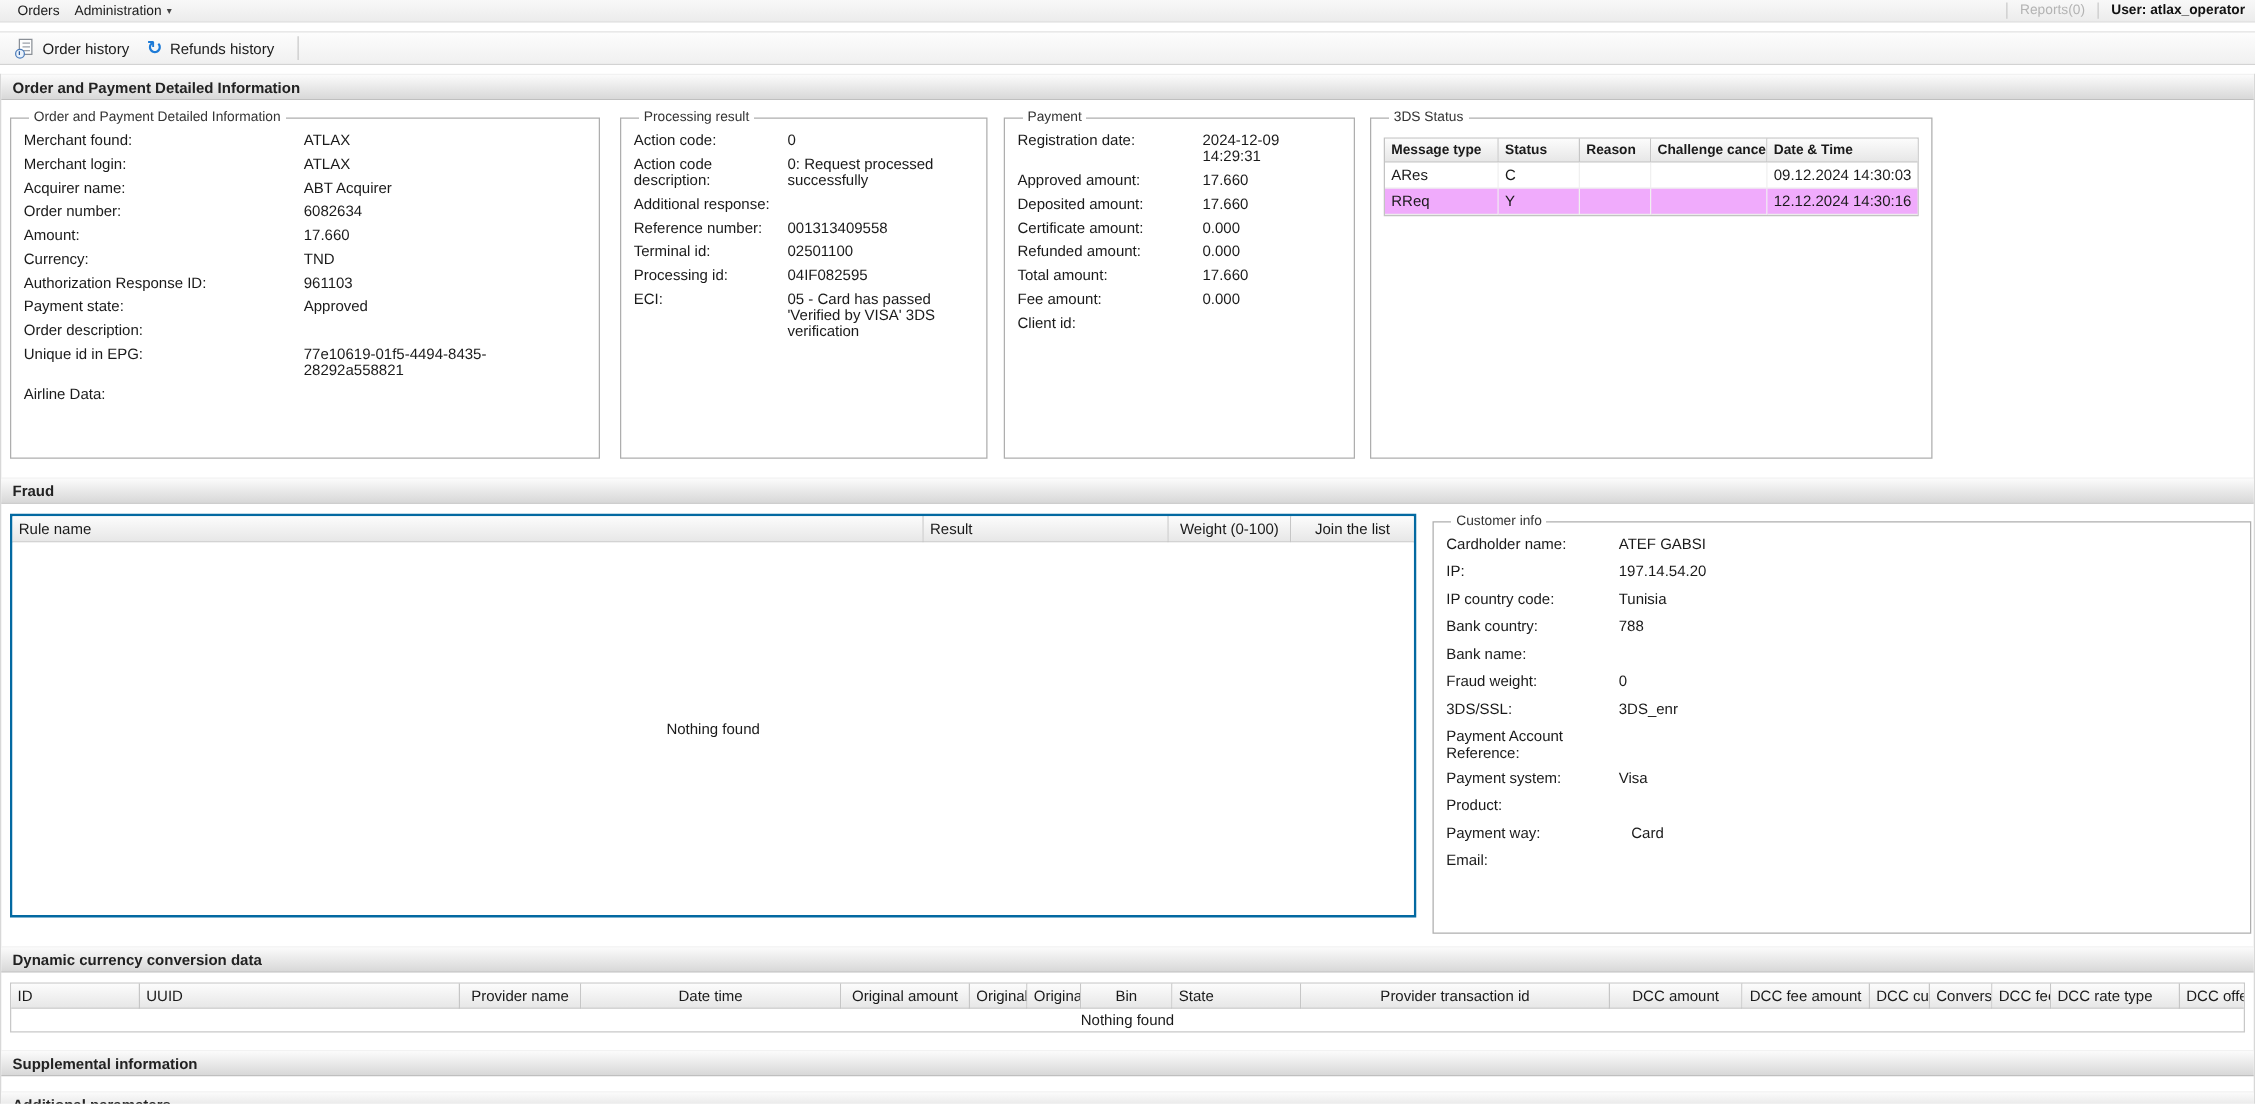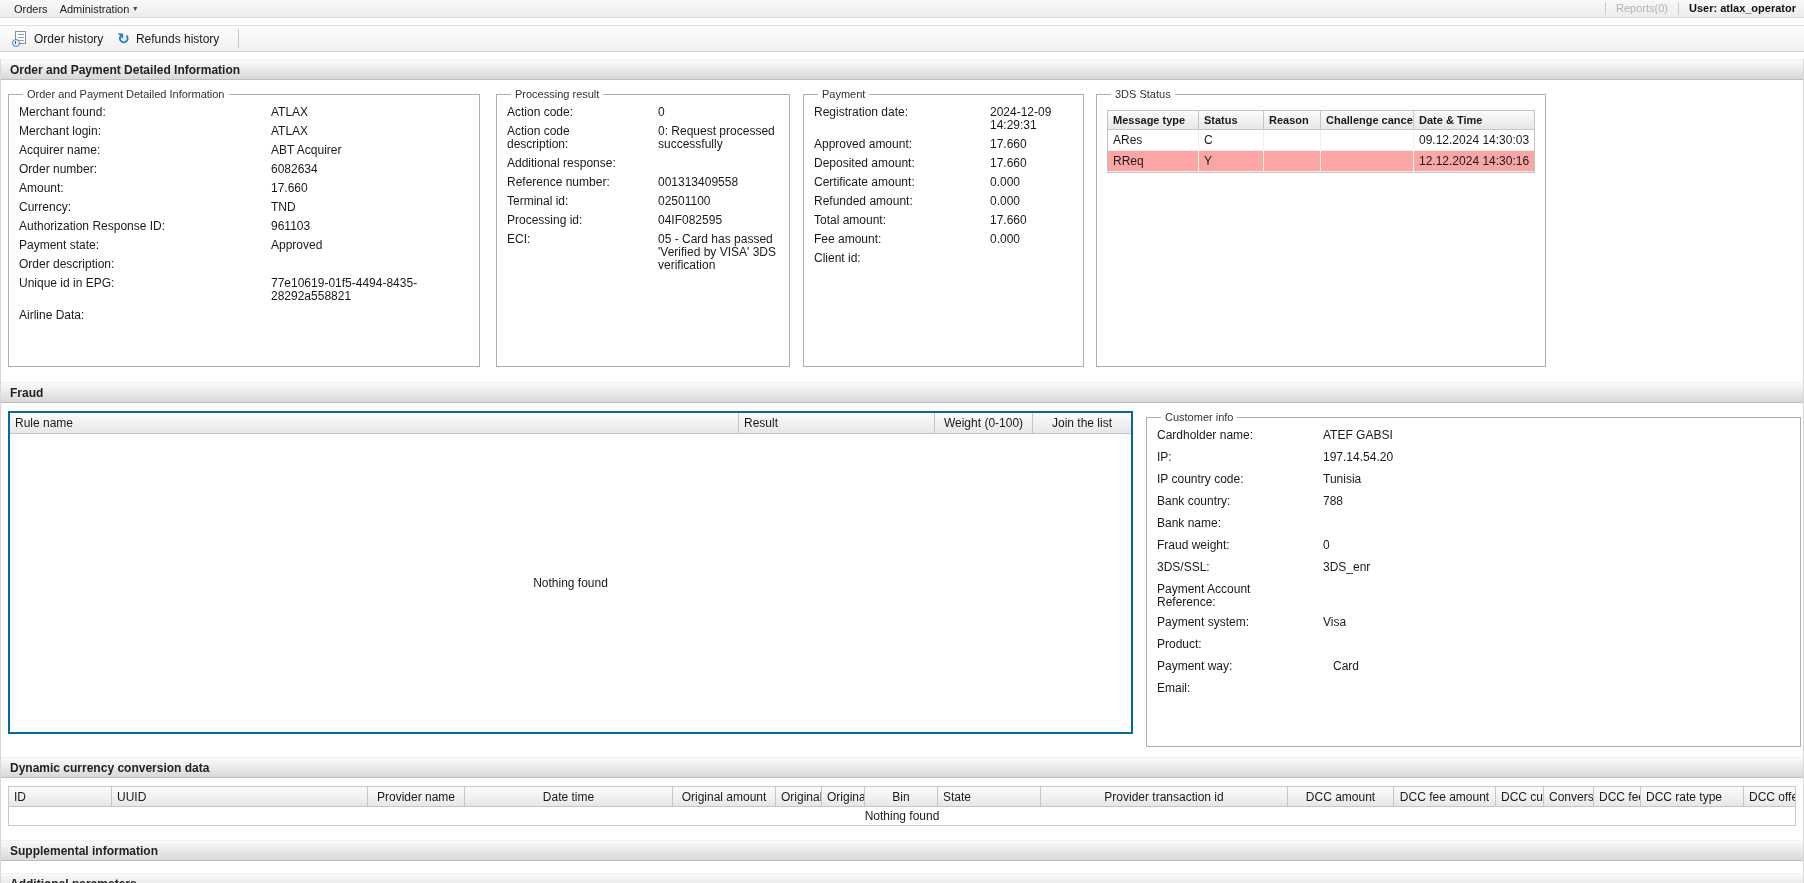--- a/index.html
+++ b/index.html
@@ -53,40 +53,40 @@
   
   fieldset { border:1px solid #aeaeae; margin:0; padding:6px 10px 0 10px; background:#fff; }
   legend { font-size:11px; color:#333; padding:0 4px; margin-left:4px; }
   .panels { display:flex; padding:8px 0 0 7px; }
   .fs-order   { width:472px; height:279px; margin-right:16px; }
   .fs-proc    { width:294px; height:279px; margin-right:13px; }
   .fs-pay     { width:281px; height:279px; margin-right:12px; }
   .fs-3ds     { width:449px; height:279px; }
   .kv { display:flex; margin-bottom:6px; line-height:13px; }
   .kv-l { flex:0 0 auto; }
-  .kv-v { flex:1;margin-left:28px; }
+  .kv-v { flex:1; }
   .fs-order .kv-l { width:224px; }
   .fs-proc  .kv-l { width:123px; }
   .fs-pay   .kv-l { width:148px; }
   .fs-cust  .kv-l { width:138px; }
   .fs-cust .kv { margin-bottom:9px; }
   
   .th-cell {
     background:linear-gradient(#fcfcfc,#e7e7e7);
     border-right:1px solid #c6c6c6; border-bottom:1px solid #c6c6c6;
     padding:3px 5px; white-space:nowrap; overflow:hidden;
   }
   .th-cell:last-child { border-right:none; }
   
   .tds-table { width:428px; border:1px solid #c3c3c3; margin-top:4px; font-size:12px; }
   .t-row { display:flex; }
   .tds-table .th-cell { font-weight:bold; font-size:11px; }
   .td-cell { padding:3px 5px; border-right:1px solid #f0f0f0; border-bottom:1px solid #ececec; white-space:nowrap; overflow:hidden; }
   .td-cell:last-child { border-right:none; }
-  .t-row.alt .td-cell { background:#fca5a5; }
+  .t-row.alt .td-cell { background:#f0abfc; }
   .c0{width:91px;} .c1{width:65px;} .c2{width:57px;} .c3{width:93px;} .c4{width:122px; flex:1;}
   
   .fraud-wrap { display:flex; padding:8px 0 0 7px; }
   .fraud-table { width:1125px; height:323px; border:2px solid #0369a1; display:flex; flex-direction:column; margin-right:13px; }
   .fraud-head { display:flex; height:21px; }
   .f0{flex:1;} .f1{width:196px;} .f2{width:98px; text-align:center;} .f3{width:98px; text-align:center;}
   .fraud-body { flex:1; display:flex; align-items:center; justify-content:center; background:#fff; }
   .fs-cust { width:655px; height:336px; }
   
   .dcc-table { margin:8px 7px 0 7px; border:1px solid #c8c8c8; }

